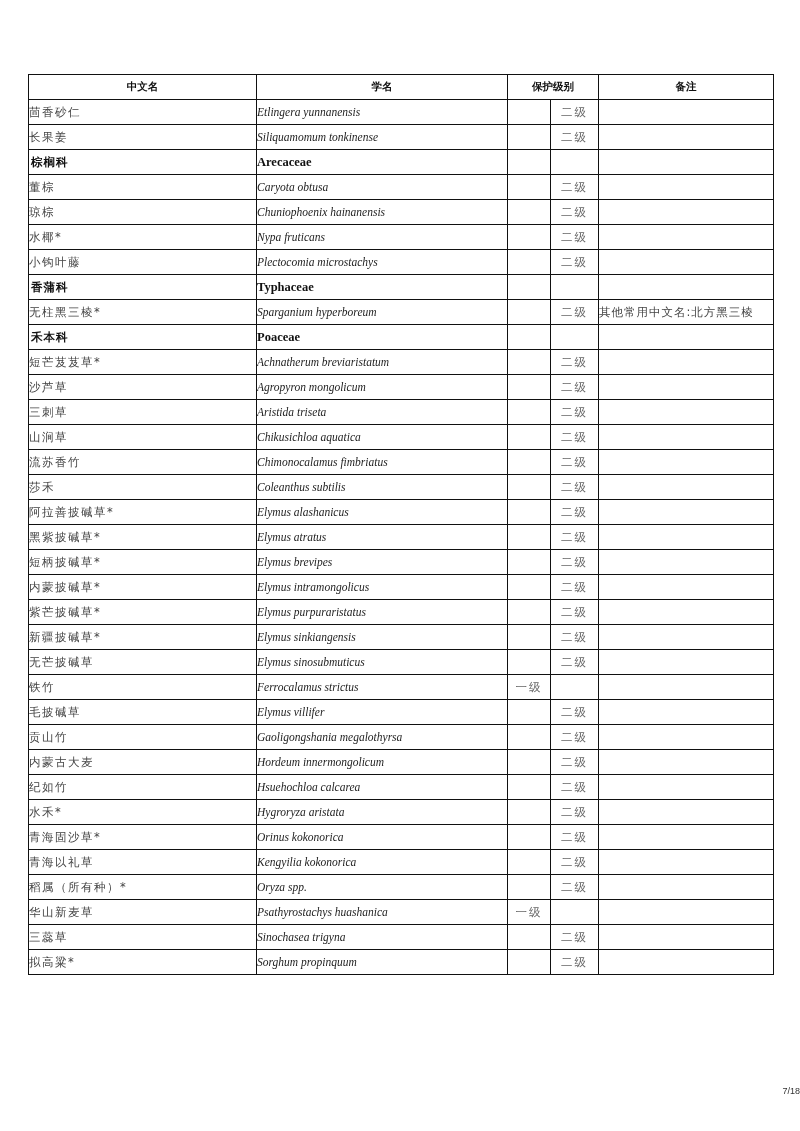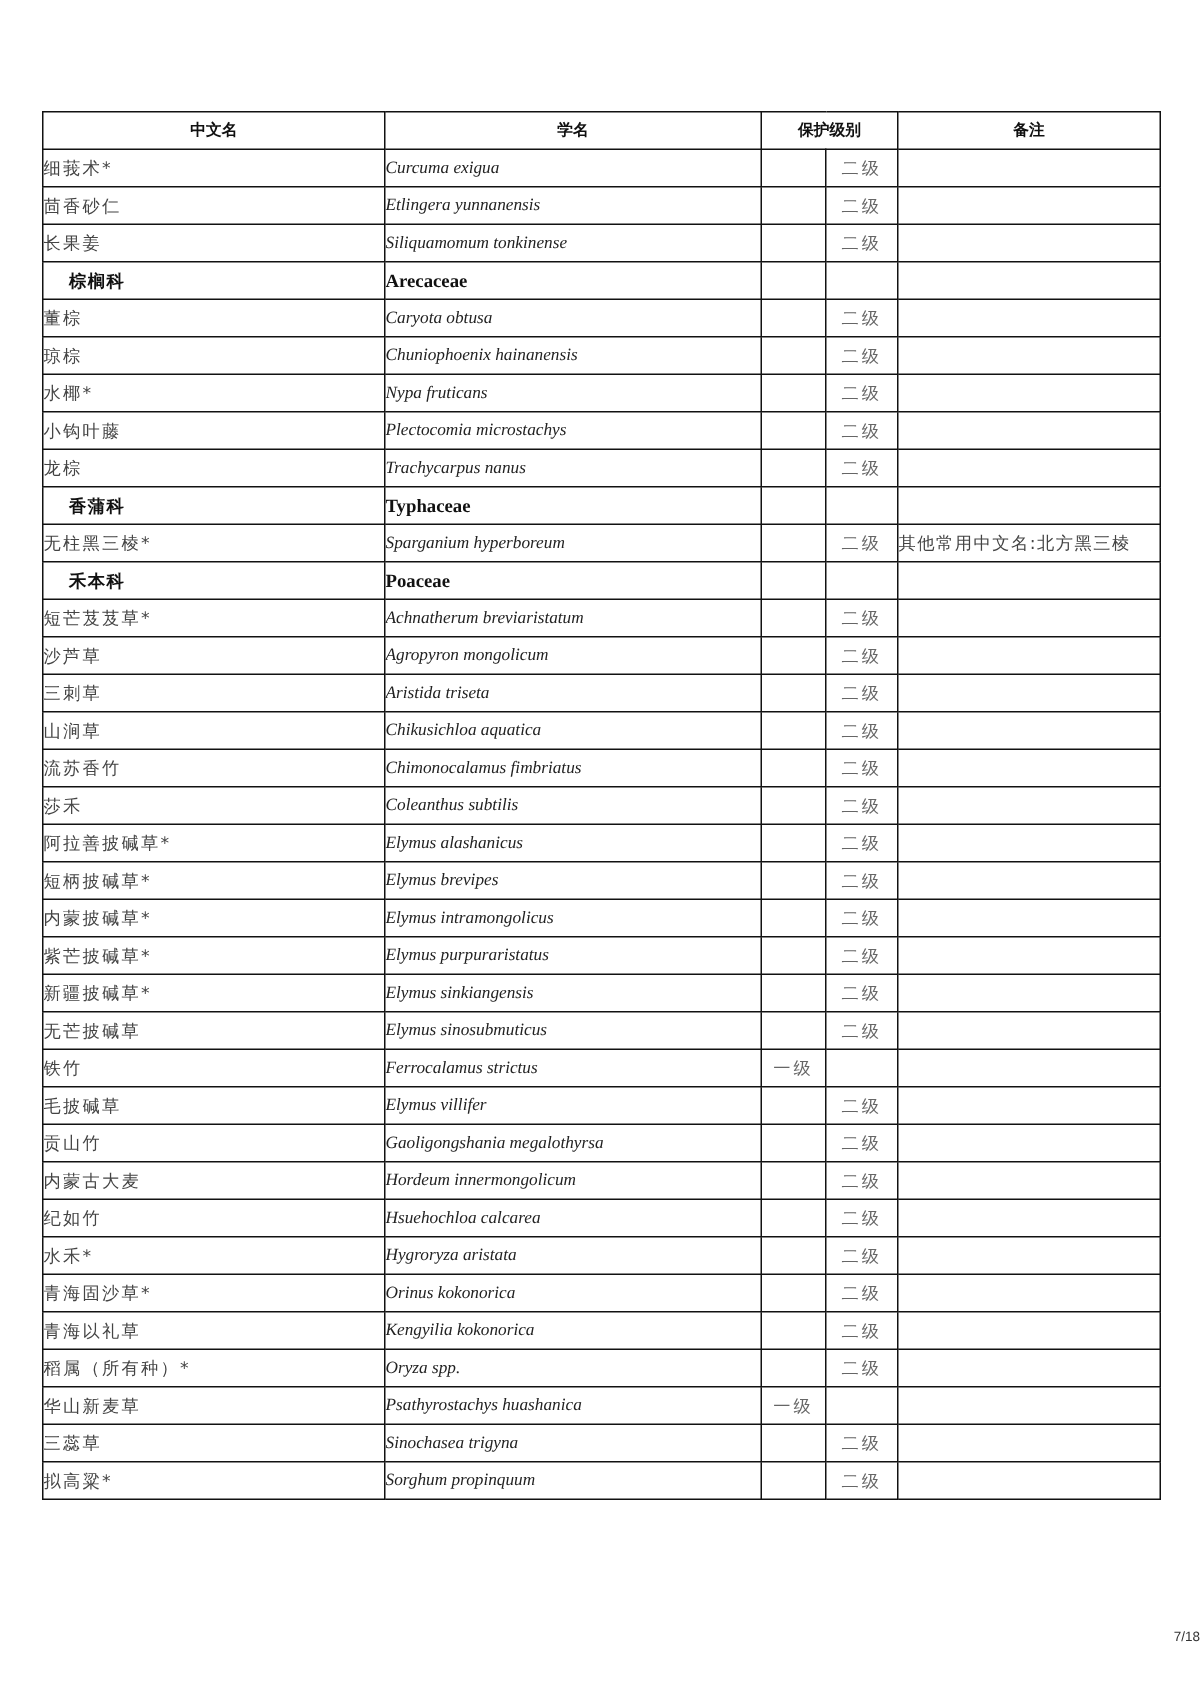--- a/index.html
+++ b/index.html
@@ -17,21 +17,21 @@
     font-size: 11.5px; vertical-align: middle;
   }
   table.species th {
     font-family: Liberation Mono, monospace;
     font-weight: bold; font-size: 10.5px; text-align: center; height: 24px; color: #111;
   }
   td.cn { padding-left: 9px; color: #444; font-family: "DejaVu Sans", sans-serif; font-size: 11px; letter-spacing: 1.5px; }
   td.sci { padding-left: 3px; font-style: italic; font-family: "Liberation Serif", serif; font-size: 12.5px; color: #222; }
   td.lvl { text-align: center; color: #666; font-family: "DejaVu Sans", sans-serif; font-size: 10.5px; letter-spacing: 2px; }
   td.note { padding-left: 3px; color: #444; font-family: "DejaVu Sans", sans-serif; font-size: 9.5px; letter-spacing: 1px; }
-  tr.family td.cn { padding-left: 17px; font-weight: bold; color: #111; letter-spacing: 1px; font-size: 11.5px; }
+  tr.family td.cn { padding-left: 2px; font-weight: bold; color: #111; letter-spacing: 1px; font-size: 11.5px; }
   tr.family td.sci { font-style: normal; font-weight: bold; color: #111; font-size: 12.5px; }
   .footer {
     position: absolute; left: 0; width: 800px; top: 1086px; text-align: right;
     font-family: "Liberation Sans", sans-serif; font-size: 9px; color: #333;
   }
 </style>
 </head>
 <body>
 
 <div class="page">
@@ -46,27 +46,20 @@
     <thead>
       <tr>
         <th>中文名</th>
         <th>学名</th>
         <th colspan="2">保护级别</th>
         <th>备注</th>
       </tr>
     </thead>
     <tbody id="rows">
         <tr class="species">
-          <td class="cn">细莪术*</td>
-          <td class="sci">Curcuma exigua</td>
-          <td class="lvl"></td>
-          <td class="lvl">二级</td>
-          <td class="note"></td>
-        </tr>
-        <tr class="species">
           <td class="cn">茴香砂仁</td>
           <td class="sci">Etlingera yunnanensis</td>
           <td class="lvl"></td>
           <td class="lvl">二级</td>
           <td class="note"></td>
         </tr>
         <tr class="species">
           <td class="cn">长果姜</td>
           <td class="sci">Siliquamomum tonkinense</td>
           <td class="lvl"></td>
@@ -101,27 +94,20 @@
           <td class="lvl">二级</td>
           <td class="note"></td>
         </tr>
         <tr class="species">
           <td class="cn">小钩叶藤</td>
           <td class="sci">Plectocomia microstachys</td>
           <td class="lvl"></td>
           <td class="lvl">二级</td>
           <td class="note"></td>
         </tr>
-        <tr class="species">
-          <td class="cn">龙棕</td>
-          <td class="sci">Trachycarpus nanus</td>
-          <td class="lvl"></td>
-          <td class="lvl">二级</td>
-          <td class="note"></td>
-        </tr>
         <tr class="family">
           <td class="cn">香蒲科</td>
           <td class="sci">Typhaceae</td>
           <td class="lvl"></td>
           <td class="lvl"></td>
           <td class="note"></td>
         </tr>
         <tr class="species">
           <td class="cn">无柱黑三棱*</td>
           <td class="sci">Sparganium hyperboreum</td>
@@ -174,20 +160,27 @@
         <tr class="species">
           <td class="cn">莎禾</td>
           <td class="sci">Coleanthus subtilis</td>
           <td class="lvl"></td>
           <td class="lvl">二级</td>
           <td class="note"></td>
         </tr>
         <tr class="species">
           <td class="cn">阿拉善披碱草*</td>
           <td class="sci">Elymus alashanicus</td>
+          <td class="lvl"></td>
+          <td class="lvl">二级</td>
+          <td class="note"></td>
+        </tr>
+        <tr class="species">
+          <td class="cn">黑紫披碱草*</td>
+          <td class="sci">Elymus atratus</td>
           <td class="lvl"></td>
           <td class="lvl">二级</td>
           <td class="note"></td>
         </tr>
         <tr class="species">
           <td class="cn">短柄披碱草*</td>
           <td class="sci">Elymus brevipes</td>
           <td class="lvl"></td>
           <td class="lvl">二级</td>
           <td class="note"></td>

